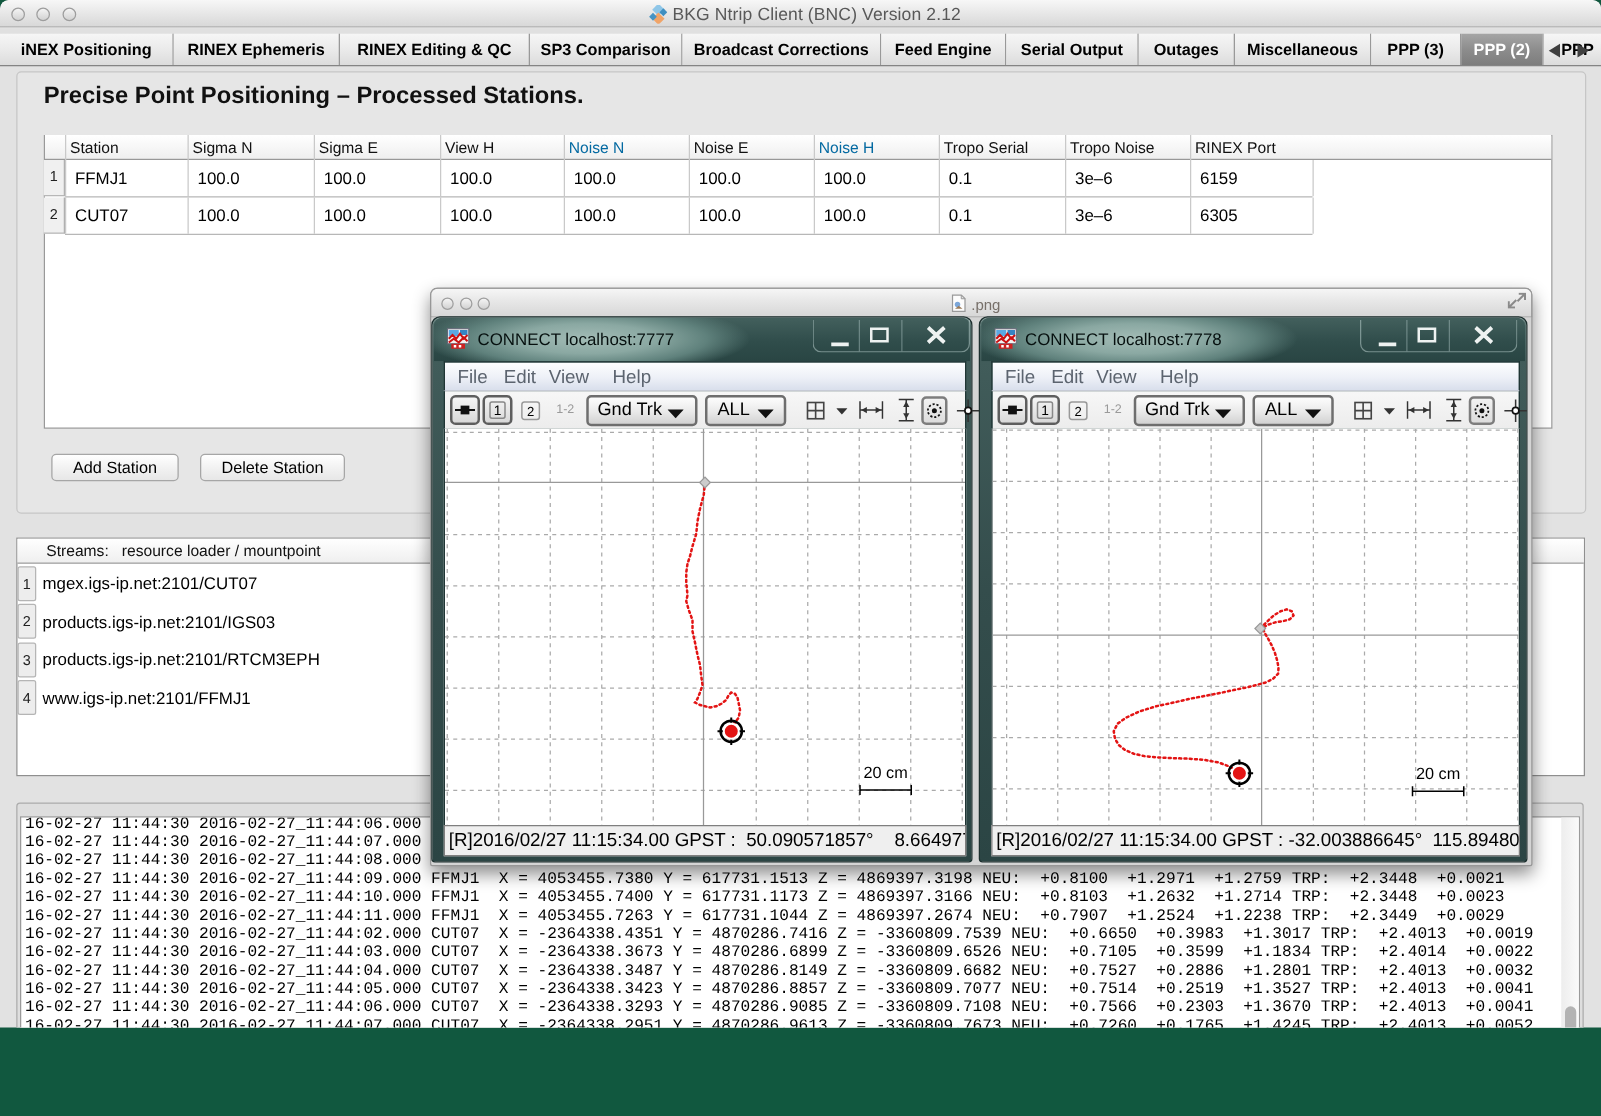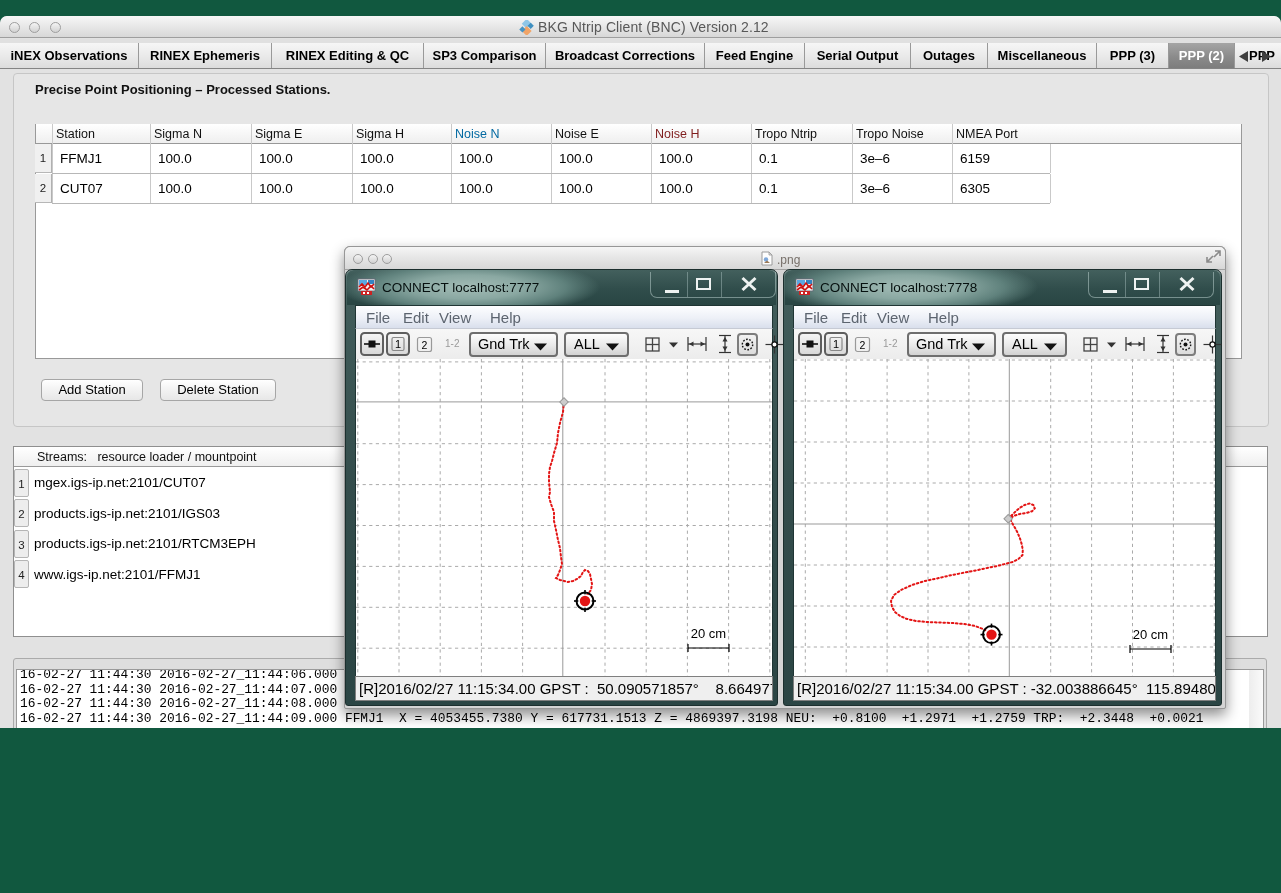--- a/index.html
+++ b/index.html
@@ -1,17 +1,17 @@
 <!DOCTYPE html>
 <html><head><meta charset="utf-8"><style>
 *{margin:0;padding:0;box-sizing:border-box}
 html,body{width:1281px;height:893px;overflow:hidden;background:#11583f;
  font-family:"Liberation Sans",sans-serif;position:relative}
 .abs{position:absolute}
-#main{position:absolute;left:0;top:16px;width:1281px;height:712px;background:#e2e2e2;
+#main{position:absolute;left:0;top:0;width:1281px;height:822px;background:#e2e2e2;
  border-radius:7px 7px 0 0;overflow:hidden}
 #titlebar{position:absolute;left:0;top:0;width:1281px;height:22px;
  background:linear-gradient(#f7f7f7,#e9e9e9 45%,#d8d8d8);border-bottom:1px solid #9e9e9e;
  border-radius:7px 7px 0 0}
 .tl{position:absolute;top:5.5px;width:11px;height:11px;border-radius:50%;
  background:linear-gradient(#f4f4f4,#d2d2d2);border:1px solid #9d9d9d}
 #wtitle{position:absolute;top:3px;left:538px;font-size:14px;color:#585858;letter-spacing:0.1px}
 #tabstrip{position:absolute;left:0;top:23px;width:1281px;height:30px;background:#e0e0e0;border-bottom:1px solid #848484}
 .tab{position:absolute;top:4px;height:25px;background:linear-gradient(#f6f6f6,#e9e9e9 55%,#dcdcdc);
  border-right:1px solid #999;color:#000;font-size:13px;font-weight:bold;text-align:center;line-height:25px}
@@ -54,51 +54,51 @@
 <div class="tl" style="left:49.5px"></div>
 <svg class="abs" style="left:519px;top:4px" width="15" height="15" viewBox="0 0 15 15">
 <rect x="4.2" y="0.2" width="7" height="7" fill="#8ec6e8" transform="rotate(45 7.7 3.7)"></rect>
 <rect x="4.2" y="7.4" width="7" height="7" fill="#f0a468" transform="rotate(45 7.7 10.9)"></rect>
 <rect x="9.5" y="3.6" width="4.4" height="4.4" fill="#3f8fc0" transform="rotate(45 11.7 5.8)"></rect>
 <rect x="1.2" y="7.2" width="4.4" height="4.4" fill="#4593c4" transform="rotate(45 3.4 9.4)"></rect>
 </svg>
 <div id="wtitle">BKG Ntrip Client (BNC) Version 2.12</div>
 </div>
 <div id="tabstrip">
-<div class="tab" style="left:0px;width:139px">iNEX Observations</div>
+<div class="tab" style="left:0px;width:139px">iNEX Positioning</div>
 <div class="tab" style="left:139px;width:133px">RINEX Ephemeris</div>
 <div class="tab" style="left:272px;width:152px">RINEX Editing &amp; QC</div>
 <div class="tab" style="left:424px;width:122px">SP3 Comparison</div>
 <div class="tab" style="left:546px;width:159px">Broadcast Corrections</div>
 <div class="tab" style="left:705px;width:100px">Feed Engine</div>
 <div class="tab" style="left:805px;width:106px">Serial Output</div>
 <div class="tab" style="left:911px;width:77px">Outages</div>
 <div class="tab" style="left:988px;width:109px">Miscellaneous</div>
 <div class="tab" style="left:1097px;width:72px">PPP (3)</div>
 <div class="tab tabsel" style="left:1169px;width:66px">PPP (2)</div>
 <div class="tab" style="left:1235px;width:46px;border-right:none;text-align:left;padding-left:14px">PPP</div>
 <svg class="abs" style="left:1238px;top:11px" width="43" height="13" viewBox="0 0 43 13">
 <polygon points="10,1 10,12 1,6.5" fill="#3f3f3f"></polygon>
 <polygon points="24,1 24,12 33,6.5" fill="#3f3f3f"></polygon>
 </svg>
 </div>
 <div class="gbox" style="left:13px;top:57px;width:1256px;height:354px"></div>
-<div class="abs" style="left:35px;top:66px;font-size:13px;font-weight:bold;color:#111">Precise Point Positioning – Processed Stations.</div>
+<div class="abs" style="left:35px;top:66px;font-size:19px;font-weight:bold;color:#111">Precise Point Positioning – Processed Stations.</div>
 <div class="abs" style="left:35px;top:108px;width:1207px;height:235px;background:#fff;border:1px solid #999"></div>
 <div class="abs hdrrow" style="left:36px;top:108px;width:1205px;height:20px;border-bottom:1px solid #989898"></div>
 <div class="abs" style="left:56px;top:111px;font-size:12.5px;color:#111">Station</div>
 <div class="abs" style="left:154px;top:111px;font-size:12.5px;color:#111">Sigma N</div>
 <div class="abs" style="left:255px;top:111px;font-size:12.5px;color:#111">Sigma E</div>
-<div class="abs" style="left:356px;top:111px;font-size:12.5px;color:#111">Sigma H</div>
+<div class="abs" style="left:356px;top:111px;font-size:12.5px;color:#111">View H</div>
 <div class="abs" style="left:455px;top:111px;font-size:12.5px;color:#0369a1">Noise N</div>
 <div class="abs" style="left:555px;top:111px;font-size:12.5px;color:#111">Noise E</div>
-<div class="abs" style="left:655px;top:111px;font-size:12.5px;color:#7f1d1d">Noise H</div>
-<div class="abs" style="left:755px;top:111px;font-size:12.5px;color:#111">Tropo Ntrip</div>
+<div class="abs" style="left:655px;top:111px;font-size:12.5px;color:#0369a1">Noise H</div>
+<div class="abs" style="left:755px;top:111px;font-size:12.5px;color:#111">Tropo Serial</div>
 <div class="abs" style="left:856px;top:111px;font-size:12.5px;color:#111">Tropo Noise</div>
-<div class="abs" style="left:956px;top:111px;font-size:12.5px;color:#111">NMEA Port</div>
+<div class="abs" style="left:956px;top:111px;font-size:12.5px;color:#111">RINEX Port</div>
 <div class="abs" style="left:52px;top:108px;width:1px;height:20px;background:#c9c9c9"></div>
 <div class="abs" style="left:150px;top:108px;width:1px;height:20px;background:#c9c9c9"></div>
 <div class="abs" style="left:251px;top:108px;width:1px;height:20px;background:#c9c9c9"></div>
 <div class="abs" style="left:352px;top:108px;width:1px;height:20px;background:#c9c9c9"></div>
 <div class="abs" style="left:451px;top:108px;width:1px;height:20px;background:#c9c9c9"></div>
 <div class="abs" style="left:551px;top:108px;width:1px;height:20px;background:#c9c9c9"></div>
 <div class="abs" style="left:651px;top:108px;width:1px;height:20px;background:#c9c9c9"></div>
 <div class="abs" style="left:751px;top:108px;width:1px;height:20px;background:#c9c9c9"></div>
 <div class="abs" style="left:852px;top:108px;width:1px;height:20px;background:#c9c9c9"></div>
 <div class="abs" style="left:952px;top:108px;width:1px;height:20px;background:#c9c9c9"></div>

